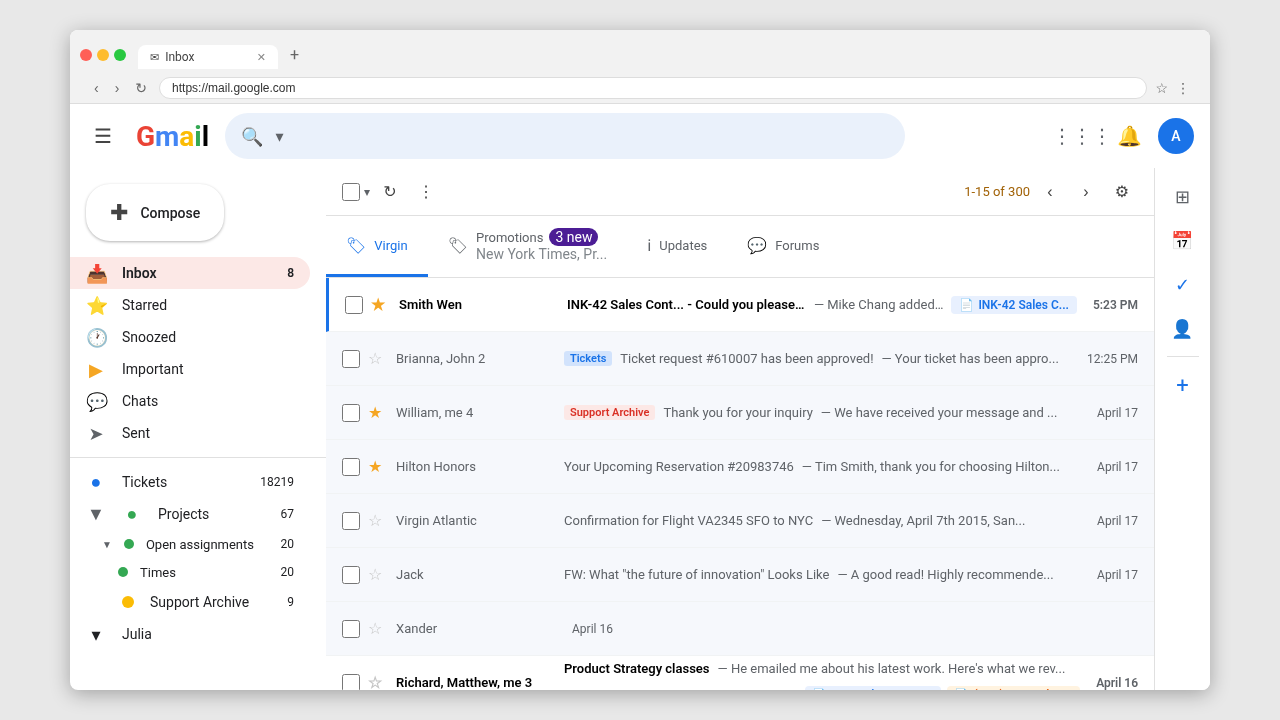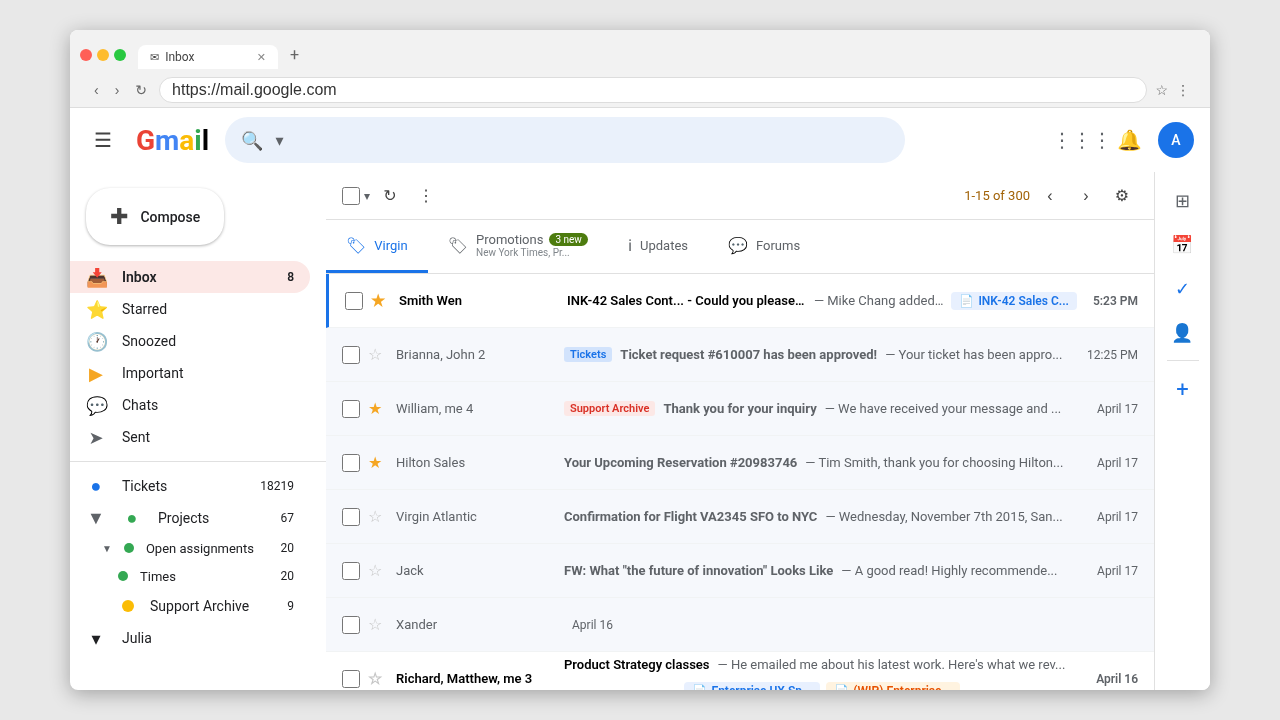--- a/index.html
+++ b/index.html
@@ -59,21 +59,21 @@
       display: flex;
       align-items: center;
       gap: 8px;
     }
     .nav-btn { background: none; border: none; font-size: 14px; color: #666; cursor: pointer; padding: 2px 4px; }
     .address-input {
       background: #fff;
       border: 1px solid #ddd;
       border-radius: 20px;
       padding: 3px 12px;
-      font-size: 16px;
+      font-size: 12px;
       color: #333;
       flex: 1;
     }
     .browser-icons { display: flex; gap: 8px; align-items: center; margin-left: auto; }
     .browser-icon { font-size: 14px; color: #666; cursor: pointer; }
 
     
     .gmail-layout {
       display: flex;
       flex-direction: column;
@@ -232,27 +232,27 @@
       color: #5f6368;
       font-size: 13px;
       display: flex;
       align-items: center;
       gap: 8px;
       border-bottom: 3px solid transparent;
       white-space: nowrap;
     }
     .inbox-tab.active { color: #1a73e8; border-bottom-color: #1a73e8; }
     .tab-badge {
-      background: #4d7c0f;
+      background: #4c1d95;
       color: #fff;
       border-radius: 10px;
       padding: 1px 6px;
-      font-size: 10px;
-    }
-    .tab-sub { font-size: 10px; color: #80868b; }
+      font-size: 14px;
+    }
+    .tab-sub { font-size: 14px; color: #80868b; }
     .tab-icon { font-size: 16px; }
 
     
     .email-list { flex: 1; overflow-y: auto; }
     .email-row {
       display: flex;
       align-items: center;
       padding: 0 16px;
       height: 54px;
       border-bottom: 1px solid #f1f3f4;
@@ -268,21 +268,21 @@
       width: 160px;
       font-size: 13px;
       overflow: hidden;
       text-overflow: ellipsis;
       white-space: nowrap;
       flex-shrink: 0;
     }
     .email-body { flex: 1; display: flex; align-items: center; gap: 8px; overflow: hidden; }
     .email-subject { font-weight: 600; white-space: nowrap; overflow: hidden; text-overflow: ellipsis; }
     .email-snippet { color: #5f6368; font-weight: 400; white-space: nowrap; overflow: hidden; text-overflow: ellipsis; }
-    .email-row.read .email-subject { font-weight: 700; }
+    .email-row.read .email-subject { font-weight: 400; }
     .email-tag {
       padding: 1px 6px;
       border-radius: 3px;
       font-size: 11px;
       font-weight: 600;
       white-space: nowrap;
       flex-shrink: 0;
     }
     .tag-tickets { background: #d2e3fc; color: #1a73e8; }
     .tag-support { background: #fce8e6; color: #d93025; }
@@ -519,35 +519,35 @@
               <span class="email-tag tag-support">Support Archive</span>
               <span class="email-subject">Thank you for your inquiry</span>
               <span class="email-snippet">— We have received your message and ...</span>
             </div>
             <span class="email-time">April 17</span>
           </div>
 
           <div class="email-row read">
             <input type="checkbox" class="email-checkbox" style="">
             <span class="email-star">★</span>
-            <div class="email-sender">Hilton Sales</div>
+            <div class="email-sender">Hilton Honors</div>
             <div class="email-body">
               <span class="email-subject">Your Upcoming Reservation #20983746</span>
               <span class="email-snippet">— Tim Smith, thank you for choosing Hilton...</span>
             </div>
             <span class="email-time">April 17</span>
           </div>
 
           <div class="email-row read">
             <input type="checkbox" class="email-checkbox" style="">
             <span class="email-star empty">☆</span>
             <div class="email-sender">Virgin Atlantic</div>
             <div class="email-body">
               <span class="email-subject">Confirmation for Flight VA2345 SFO to NYC</span>
-              <span class="email-snippet">— Wednesday, November 7th 2015, San...</span>
+              <span class="email-snippet">— Wednesday, April 7th 2015, San...</span>
             </div>
             <span class="email-time">April 17</span>
           </div>
 
           <div class="email-row read">
             <input type="checkbox" class="email-checkbox" style="">
             <span class="email-star empty">☆</span>
             <div class="email-sender">Jack</div>
             <div class="email-body">
               <span class="email-subject">FW: What "the future of innovation" Looks Like</span>
@@ -560,21 +560,21 @@
             <input type="checkbox" class="email-checkbox" style="">
             <span class="email-star empty">☆</span>
             <div class="email-sender">Xander</div>
             <span class="email-time">April 16</span>
           </div>
 
           <div class="email-row unread">
             <input type="checkbox" class="email-checkbox" style="">
             <span class="email-star empty">☆</span>
             <div class="email-sender">Richard, Matthew, me 3</div>
-            <div class="email-body" style="flex-direction:column; align-items:center;">
+            <div class="email-body" style="flex-direction:column; align-items:flex-end;">
               <div style="display:flex; gap:8px; align-items:center; width:100%;">
                 <span class="email-subject">Product Strategy classes</span>
                 <span class="email-snippet">— He emailed me about his latest work. Here's what we rev...</span>
               </div>
               <div style="display:flex; gap:6px; margin-top:2px;">
                 <div class="email-doc-tag">
                   <span class="doc-icon">📄</span>
                   <span>Enterprise UX Sp...</span>
                 </div>
                 <div class="email-doc-tag" style="background:#fff3e0; color:#e65100;">

